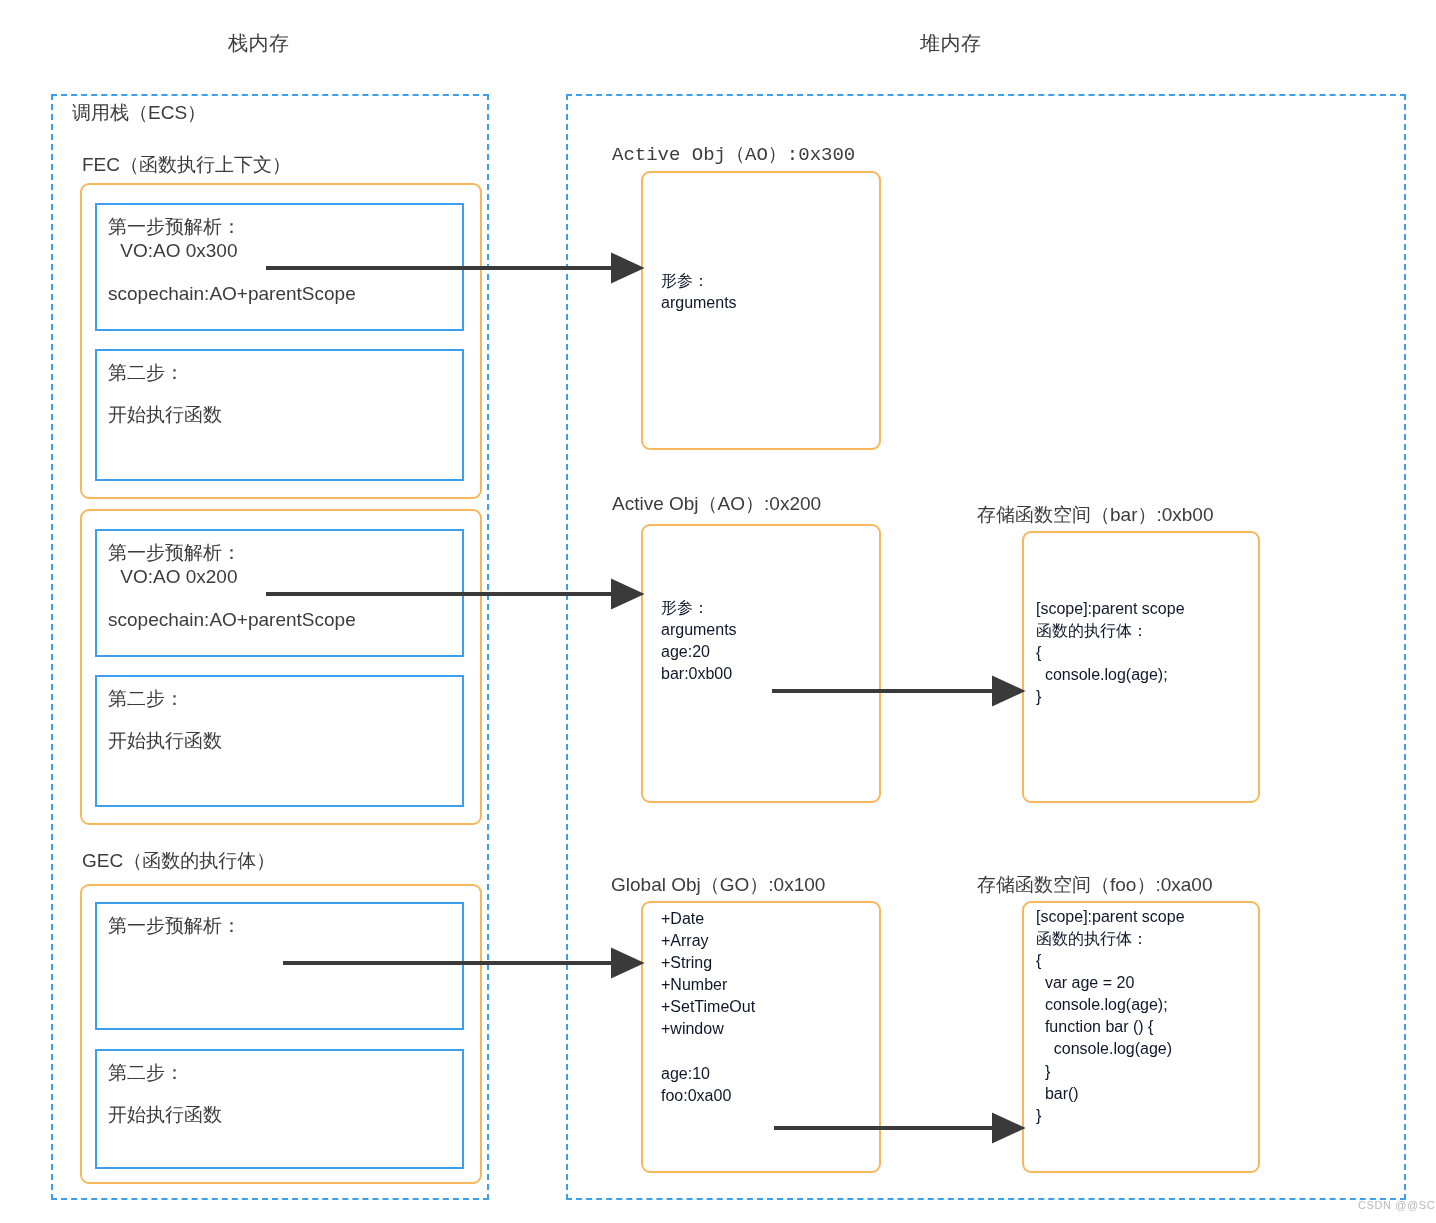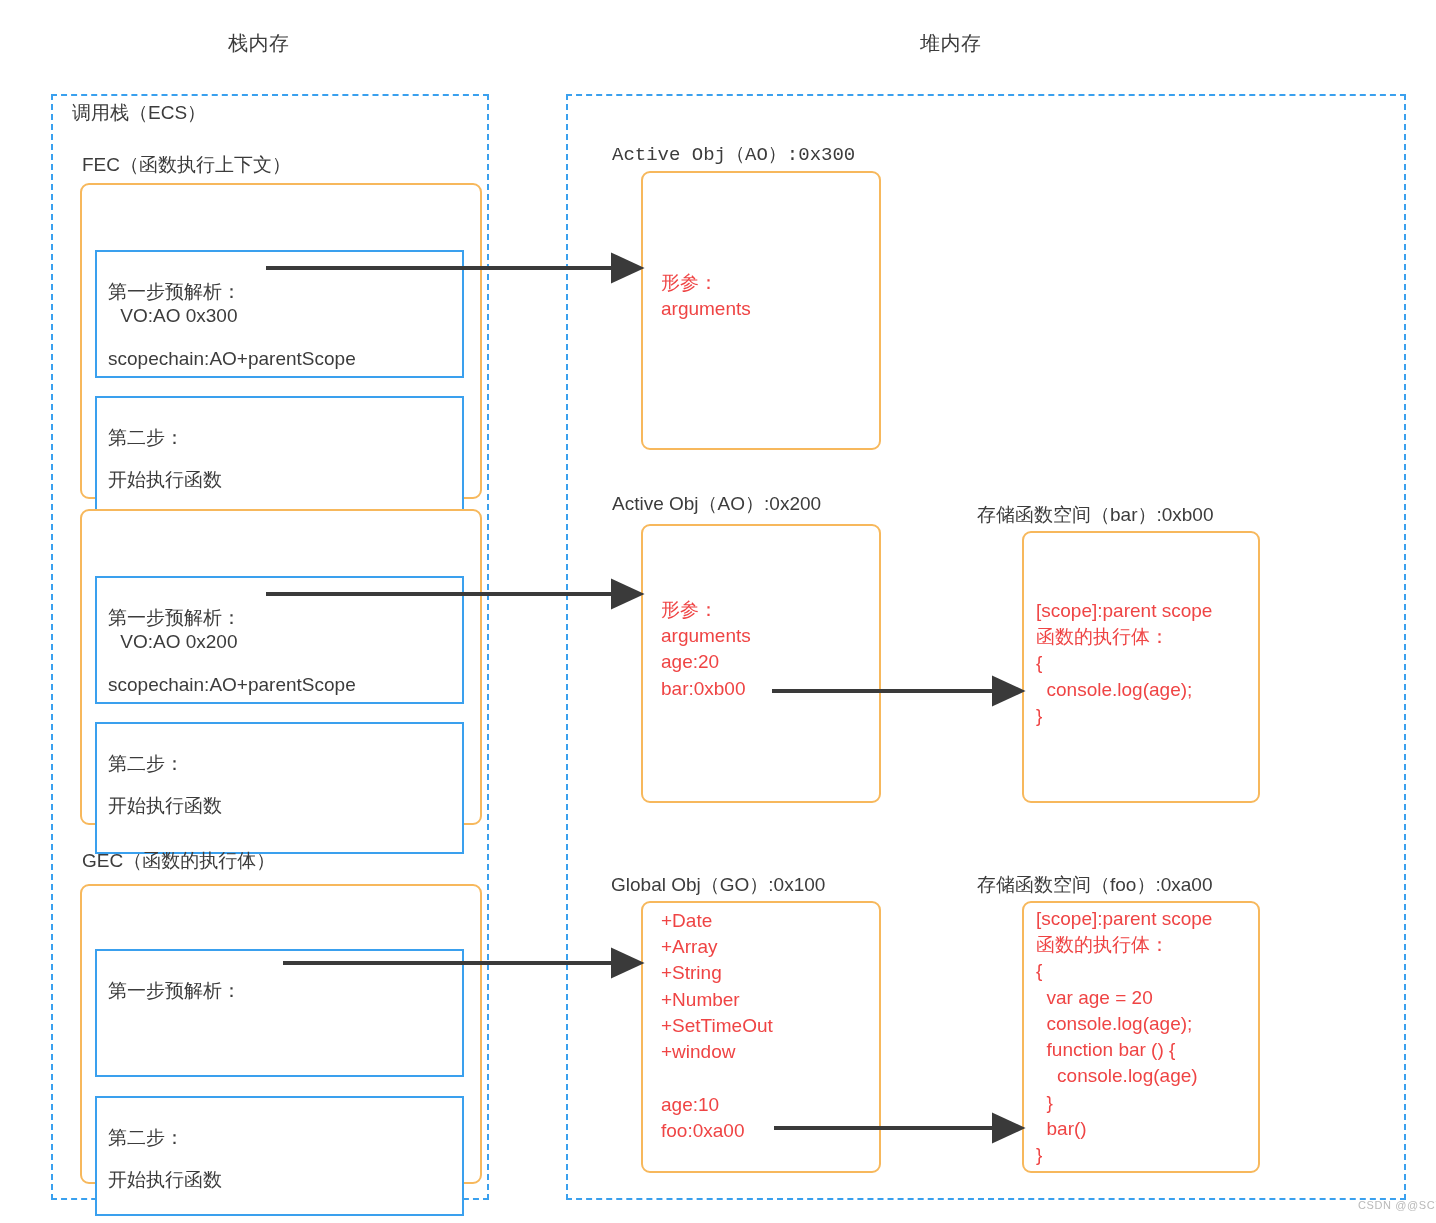--- a/index.html
+++ b/index.html
@@ -46,44 +46,43 @@
     border: 2px solid #f7b85c;
     border-radius: 9px;
     background: #ffffff;
   }
 
   
   .blue-box {
     position: absolute;
     border: 2px solid #3aa0ee;
     background: #ffffff;
-    padding: 28px 0 0 11px;
-    margin-top: 47px;
+    padding: 10px 0 0 11px;
   }
   .blue-box .line {
     font-size: 19px;
     line-height: 1.28;
     color: #3c3c3c;
     white-space: pre;
   }
   .blue-box .line.indent { padding-left: 7px; }
   .blue-box .line.gap    { margin-top: 18px; }
 
   
   .heap-box {
     position: absolute;
     border: 2px solid #f7b85c;
     border-radius: 9px;
     background: #ffffff;
   }
   .heap-text {
     position: absolute;
-    font-size: 19px;
+    font-size: 16px;
     line-height: 1.38;
-    color: #ef4444;
+    color: #0f172a;
     white-space: pre;
   }
 
   
   #arrow-layer {
     position: absolute; left: 0; top: 0;
     width: 1436px; height: 1223px;
     pointer-events: none;
   }
 

